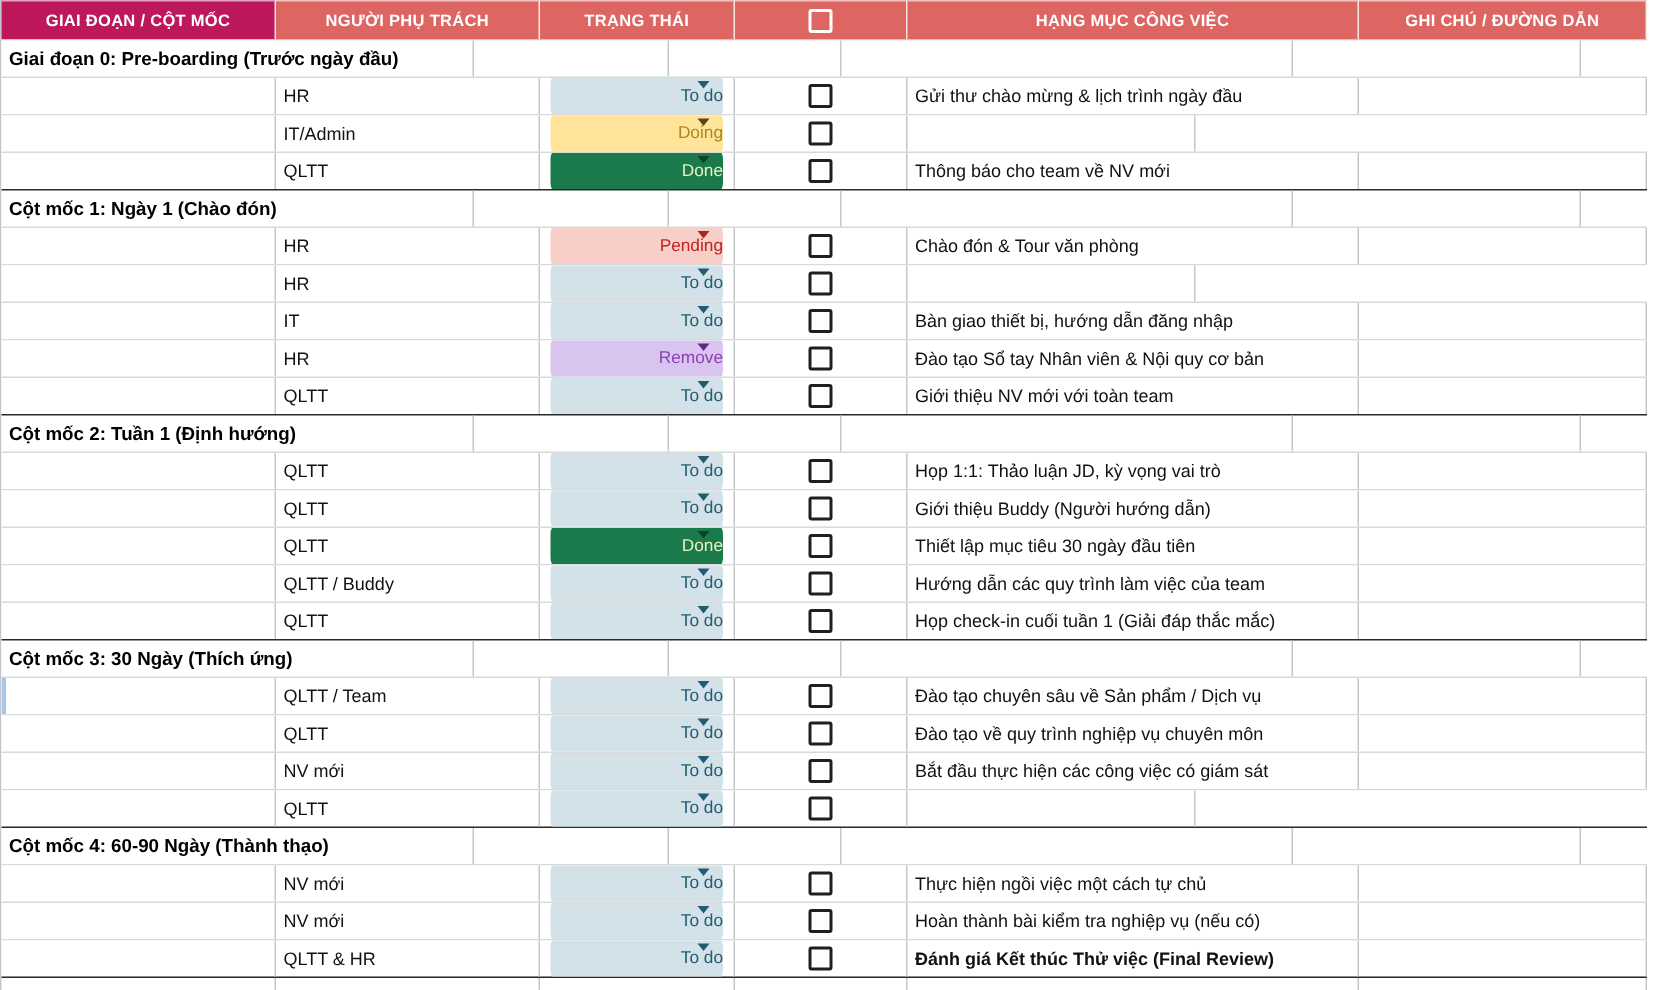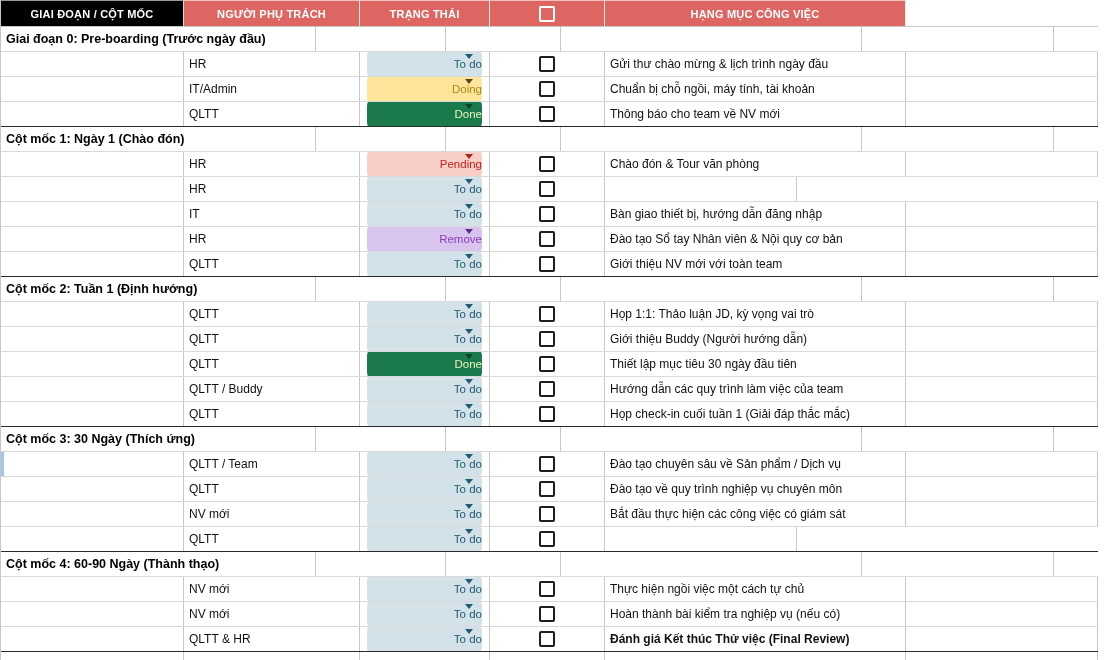--- a/index.html
+++ b/index.html
@@ -39,27 +39,28 @@
   .sel{position:absolute;left:0;top:0;bottom:0;width:3px;background:#a6c6e7;}
   
   .partial{display:flex;height:9px;margin-top:-1px;border-top:1px solid var(--sec);box-sizing:border-box;overflow:hidden;}
   .partial .cell{border-bottom:none;}
 </style>
 </head>
 <body>
 
 <div class="sheet">
   <div class="hrow">
-    <div class="hcell c1" style="background: #000000; color: rgb(255, 255, 255);">GIAI ĐOẠN / CỘT MỐC</div>
+    <div class="hcell c1" style="background: #be185d; color: rgb(255, 255, 255);">GIAI ĐOẠN / CỘT MỐC</div>
     <div class="hcell c2" style="background: rgb(222, 102, 98); color: rgb(255, 255, 255);">NGƯỜI PHỤ TRÁCH</div>
     <div class="hcell c3" style="background: rgb(222, 102, 98); color: rgb(255, 255, 255);">TRẠNG THÁI</div>
     <div class="hcell c4" style="background: rgb(222, 102, 98); color: rgb(255, 255, 255);">
       <span class="hcb"></span>
     </div>
     <div class="hcell c5" style="background: rgb(222, 102, 98); color: rgb(255, 255, 255);">HẠNG MỤC CÔNG VIỆC</div>
+    <div class="hcell c6" style="background: rgb(222, 102, 98); color: rgb(255, 255, 255);">GHI CHÚ / ĐƯỜNG DẪN</div>
   </div>
 
   <div id="rows">
       <div class="row section-row">
         <div class="cell c12 sec-title">Giai đoạn 0: Pre-boarding (Trước ngày đầu)</div>
         <div class="cell c3"></div>
         <div class="cell c4"></div>
         <div class="cell c5"></div>
         <div class="cell c6"></div>
       </div>
@@ -83,21 +84,20 @@
         <div class="cell c2 owner">IT/Admin</div>
         <div class="cell c3 cellc">
           <div class="pill" style="background: rgb(255, 228, 154); color: rgb(168, 137, 30);">
             <span class="pill-label">Doing</span>
             <span class="arrow" style="border-top-color: rgb(85, 71, 27);"></span>
           </div>
         </div>
         <div class="cell c4 cellc">
           <span class="cb"></span>
         </div>
-        <div class="cell c5 task">Chuẩn bị chỗ ngồi, máy tính, tài khoản</div>
         <div class="cell c6"></div>
       </div>
       <div class="row task-row">
         <div class="cell c1"></div>
         <div class="cell c2 owner">QLTT</div>
         <div class="cell c3 cellc">
           <div class="pill" style="background: rgb(26, 122, 75); color: rgb(234, 243, 188);">
             <span class="pill-label">Done</span>
             <span class="arrow" style="border-top-color: rgb(11, 67, 40);"></span>
           </div>

